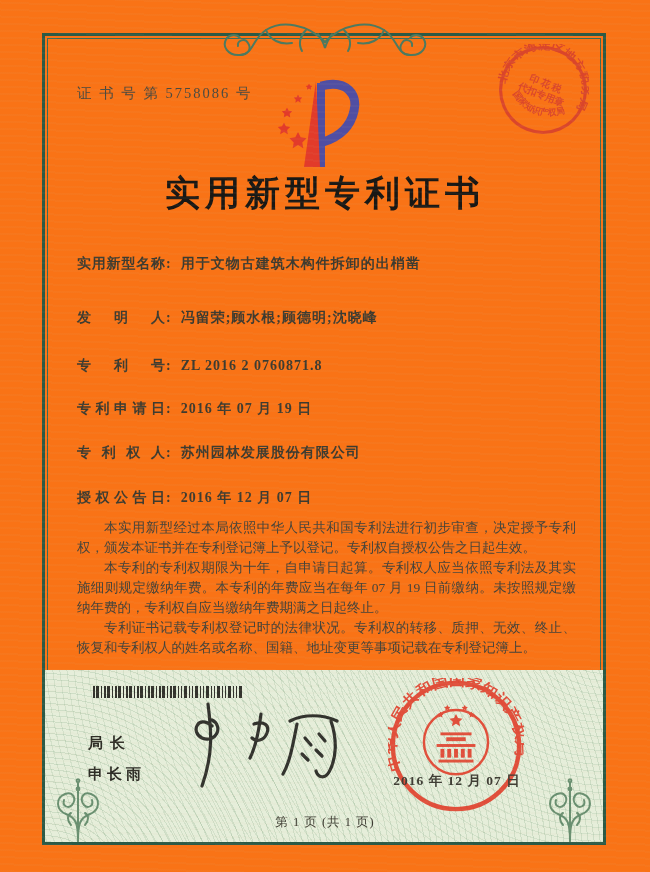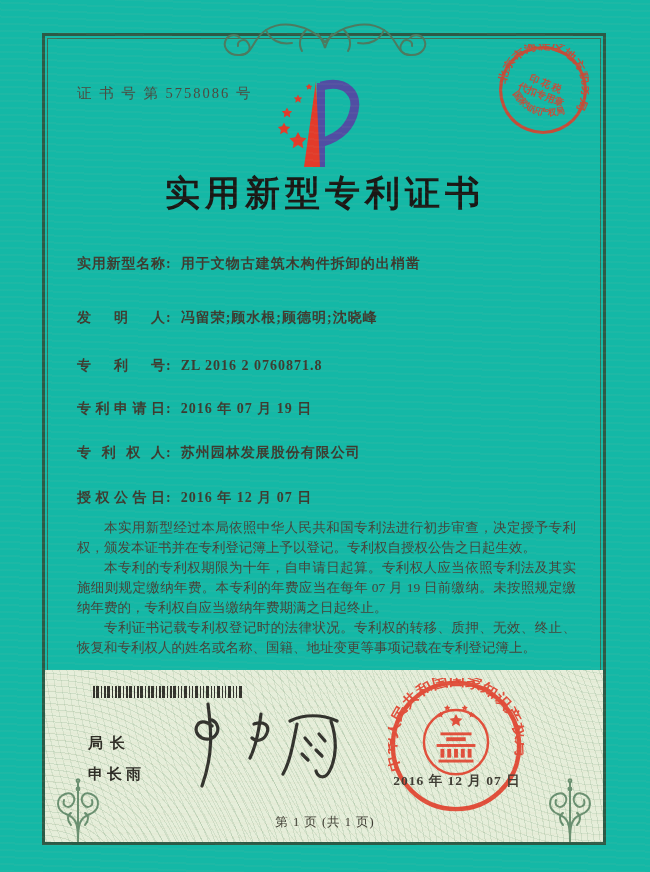--- a/index.html
+++ b/index.html
@@ -1,16 +1,16 @@
 <!DOCTYPE html>
 <html><head>
 <meta charset="utf-8">
 <style>
   html,body{margin:0;padding:0;background:#e9e4d2;}
-  .page{position:relative;width:650px;height:872px;background:#14b8a6;overflow:hidden;
+  .page{position:relative;width:650px;height:872px;background:#f97316;overflow:hidden;
         font-family:"Liberation Serif","DejaVu Serif",serif;color:#3a382f;}
   .page::after{content:"";position:absolute;inset:0;pointer-events:none;
         background:repeating-linear-gradient(2deg,rgba(205,185,150,.05) 0 2px,transparent 2px 7px);}
   .frame{position:absolute;left:42px;top:33px;width:564px;height:812px;border:3px solid #2c5a46;box-sizing:border-box;}
   .frame::before{content:"";position:absolute;inset:2px;border:1px solid #3c6b53;}
   .top-ornament{position:absolute;left:210px;top:12px;z-index:3;}
   .cert-no{position:absolute;left:77px;top:84px;font-size:14.5px;letter-spacing:2px;color:#4b4a40;}
   .logo{position:absolute;left:252px;top:76px;}
   .tax-stamp{position:absolute;left:497px;top:44px;opacity:.9;}
   .title{position:absolute;left:0;top:170px;width:650px;text-align:center;font-size:35px;font-weight:bold;

